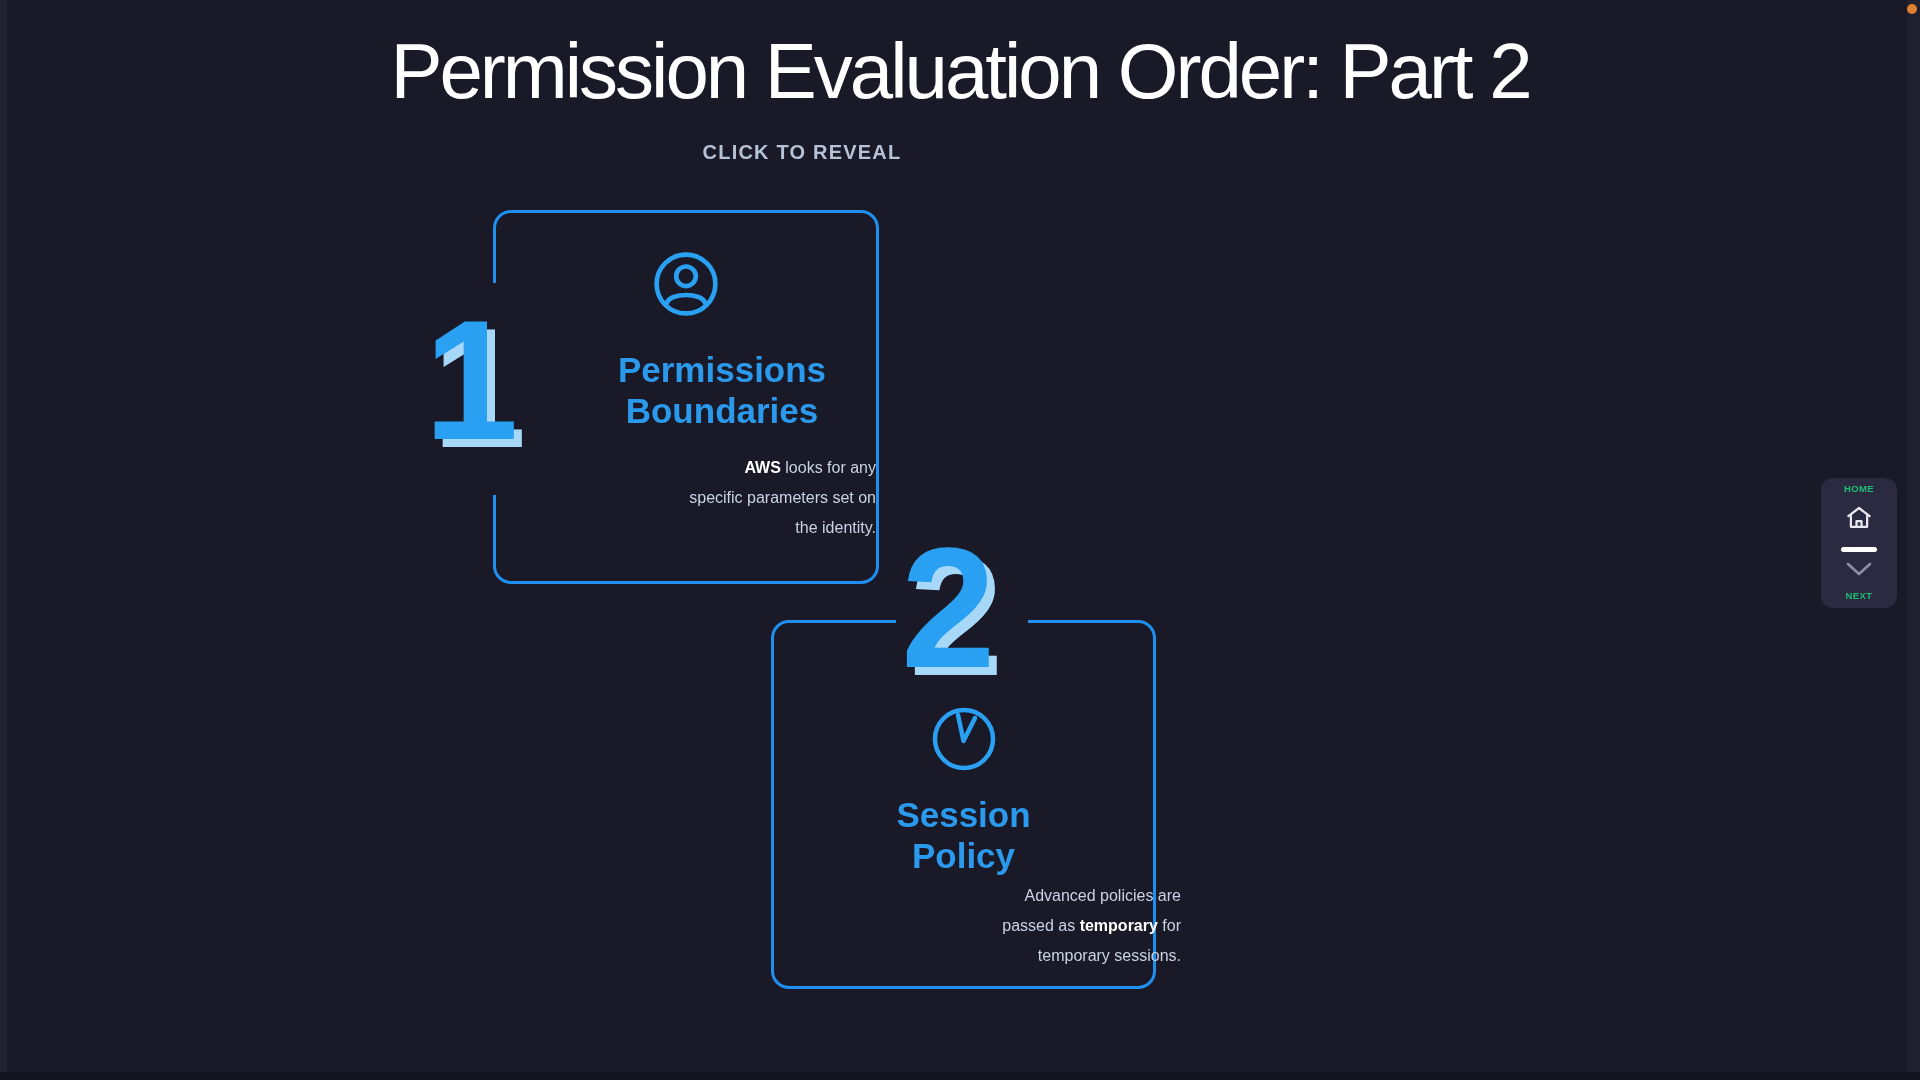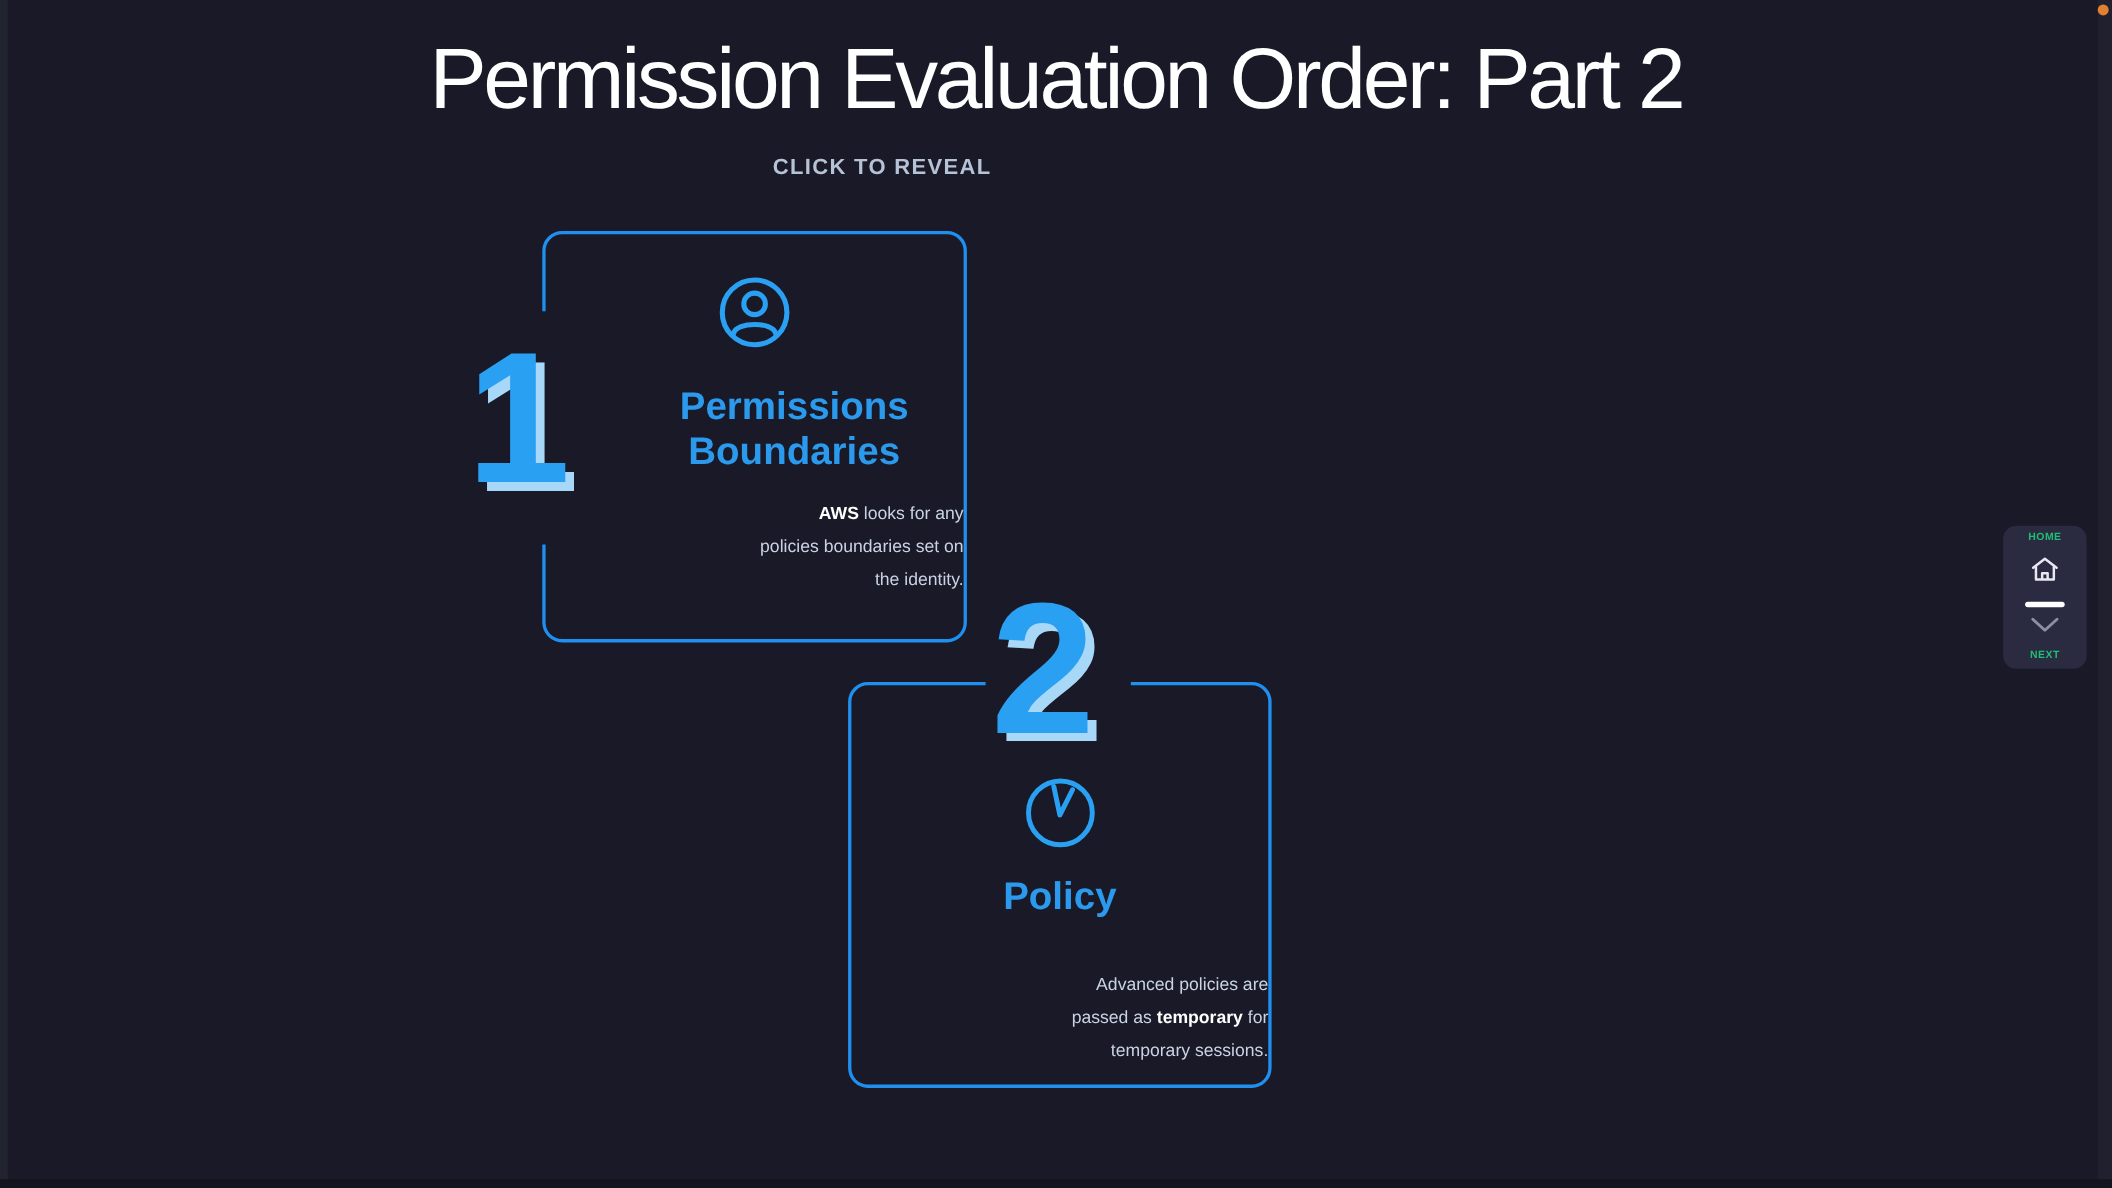--- a/index.html
+++ b/index.html
@@ -55,21 +55,21 @@
   }
   .card1 .card-title{top:136px;padding-left:36px;}
   .card2 .card-title{top:171px;}
   .card-title span{display:block;}
 
   .card-body{
     position:absolute;left:0;width:100%;text-align:right;
     color:#c9d3e4;font-size:16px;line-height:30px;
   }
   .card1 .card-body{top:240px;}
-  .card2 .card-body{top:258px;}
+  .card2 .card-body{top:258px;margin-left:28px;}
   .card-body b{color:#ffffff;font-weight:bold;}
 
   .nav-widget{
     position:absolute;left:1821px;top:478px;width:76px;height:130px;
     background:#2a2a41;border-radius:12px;
     display:flex;flex-direction:column;align-items:center;
     justify-content:space-between;box-sizing:border-box;
     padding:5px 0 7px;z-index:5;
   }
   .nav-label{
@@ -97,33 +97,34 @@
       <circle cx="32" cy="24.5" r="9.5" stroke="#2aa0f3" stroke-width="4.5"></circle>
       <path d="M13.5 50.5 C16 40 48 40 50.5 50.5" stroke="#2aa0f3" stroke-width="4.5" stroke-linecap="round"></path>
     </svg>
   </span>
   <div class="card-title">
     <span>Permissions</span>
     <span>Boundaries</span>
   </div>
   <div class="card-body">
     <span><b>AWS</b><span> looks for any</span></span><br>
-    <span>policies boundaries set on</span><br>
+    <span>specific parameters set on</span><br>
     <span>the identity.</span>
   </div>
 </div>
 
 <div class="card card2">
   <span class="card-icon">
     <svg width="68" height="68" viewBox="0 0 68 68" fill="none">
       <circle cx="34" cy="34" r="29" stroke="#2aa0f3" stroke-width="4.5"></circle>
       <polyline points="28,10 33.5,36 45,13" stroke="#2aa0f3" stroke-width="4.5" stroke-linecap="round" stroke-linejoin="round" fill="none"></polyline>
     </svg>
   </span>
   <div class="card-title">
+    <span>Session</span>
     <span>Policy</span>
   </div>
   <div class="card-body">
     <span>Advanced policies are</span><br>
     <span><span>passed as </span><b>temporary</b><span> for</span></span><br>
     <span>temporary sessions.</span>
   </div>
 </div>
 
 <div class="border-mask mask1"></div>

